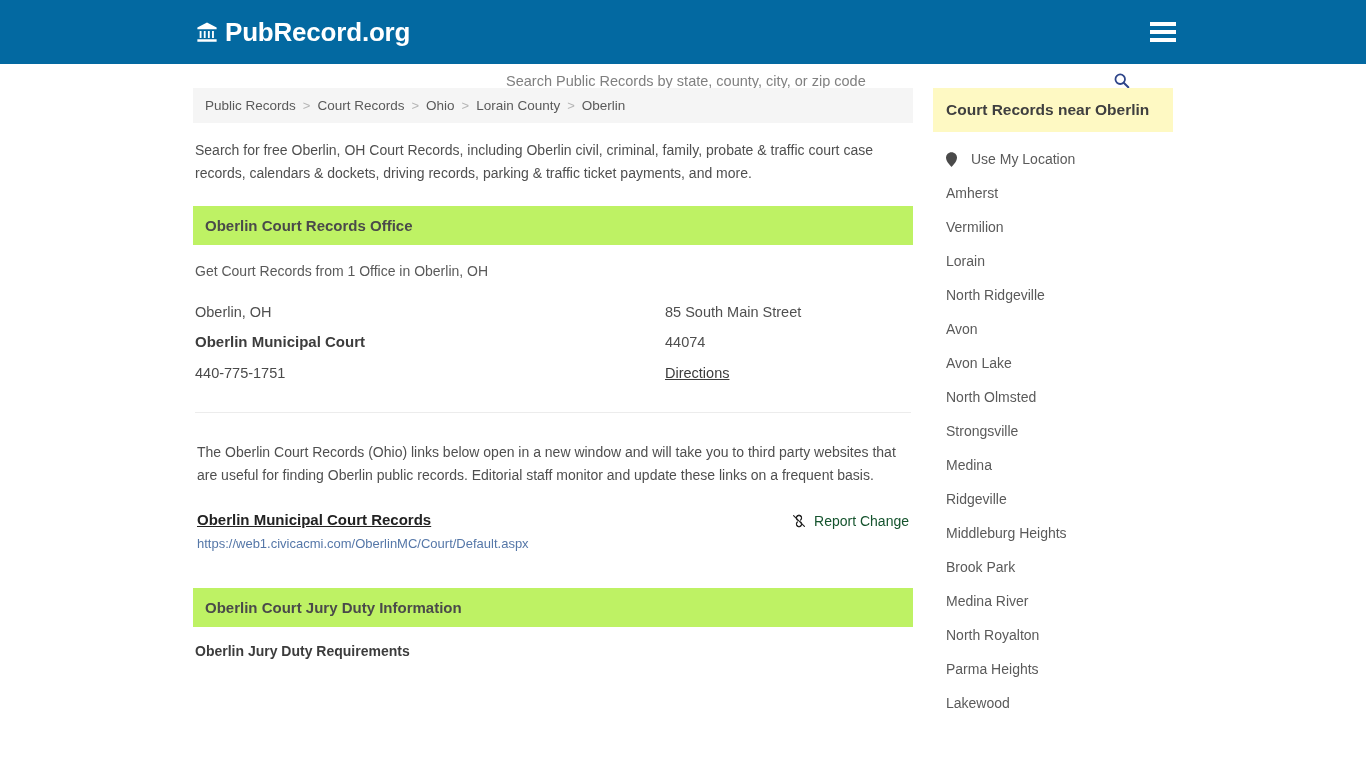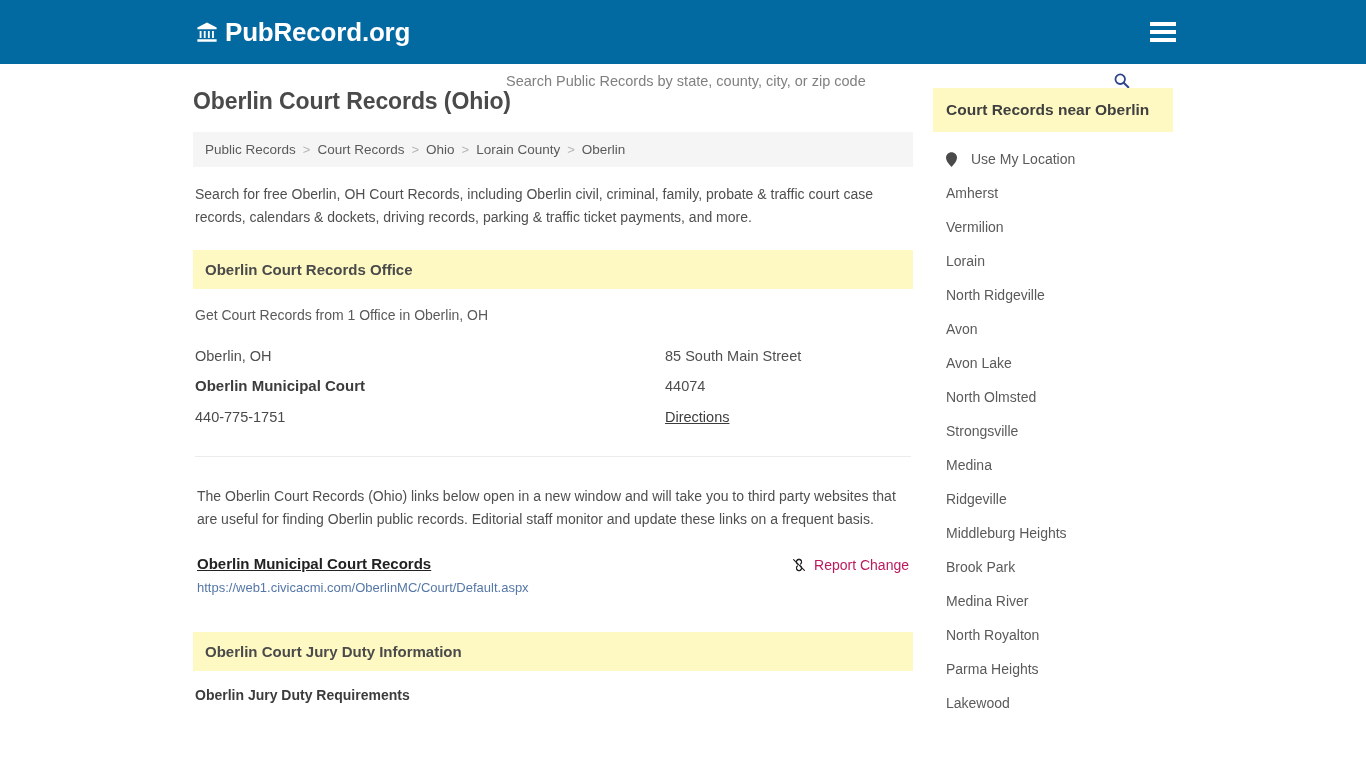--- a/index.html
+++ b/index.html
@@ -154,21 +154,21 @@
   .intro {
     font-size: 14px;
     color: #4f4f4f;
     line-height: 1.62;
     margin: 0 0 22px 0;
     padding: 0 2px;
   }
 
   
   .section-head {
-    background: #fef9c3;
+    background: #bef264;
     padding: 11px 12px;
     font-size: 15px;
     font-weight: bold;
     color: #4a4a4a;
     margin-bottom: 0;
   }
   .section-body { padding: 14px 2px 0 2px; }
 
   .office-note {
     font-size: 14px;
@@ -220,21 +220,21 @@
     margin-top: 8px;
     display: block;
     text-decoration: none;
     cursor: pointer;
   }
   .report-change {
     display: flex;
     align-items: center;
     gap: 7px;
     font-size: 14px;
-    color: #be185d;
+    color: #14532d;
     cursor: pointer;
     white-space: nowrap;
     padding-top: 2px;
   }
   .unlink-icon { width: 16px; height: 16px; display: block; }
 
   .jury-sub {
     font-size: 14px;
     font-weight: bold;
     color: #3c3c3c;
@@ -289,21 +289,20 @@
     <span></span>
   </div>
 </div>
 
 <div class="page">
   <div class="container">
     <div class="columns">
 
       <div class="main-col">
 
-        <h1 class="page-title">Oberlin Court Records (Ohio)</h1>
 
         <nav class="breadcrumb">
           <a href="#">Public Records</a>
           <span class="sep">&gt;</span>
           <a href="#">Court Records</a>
           <span class="sep">&gt;</span>
           <a href="#">Ohio</a>
           <span class="sep">&gt;</span>
           <a href="#">Lorain County</a>
           <span class="sep">&gt;</span>

